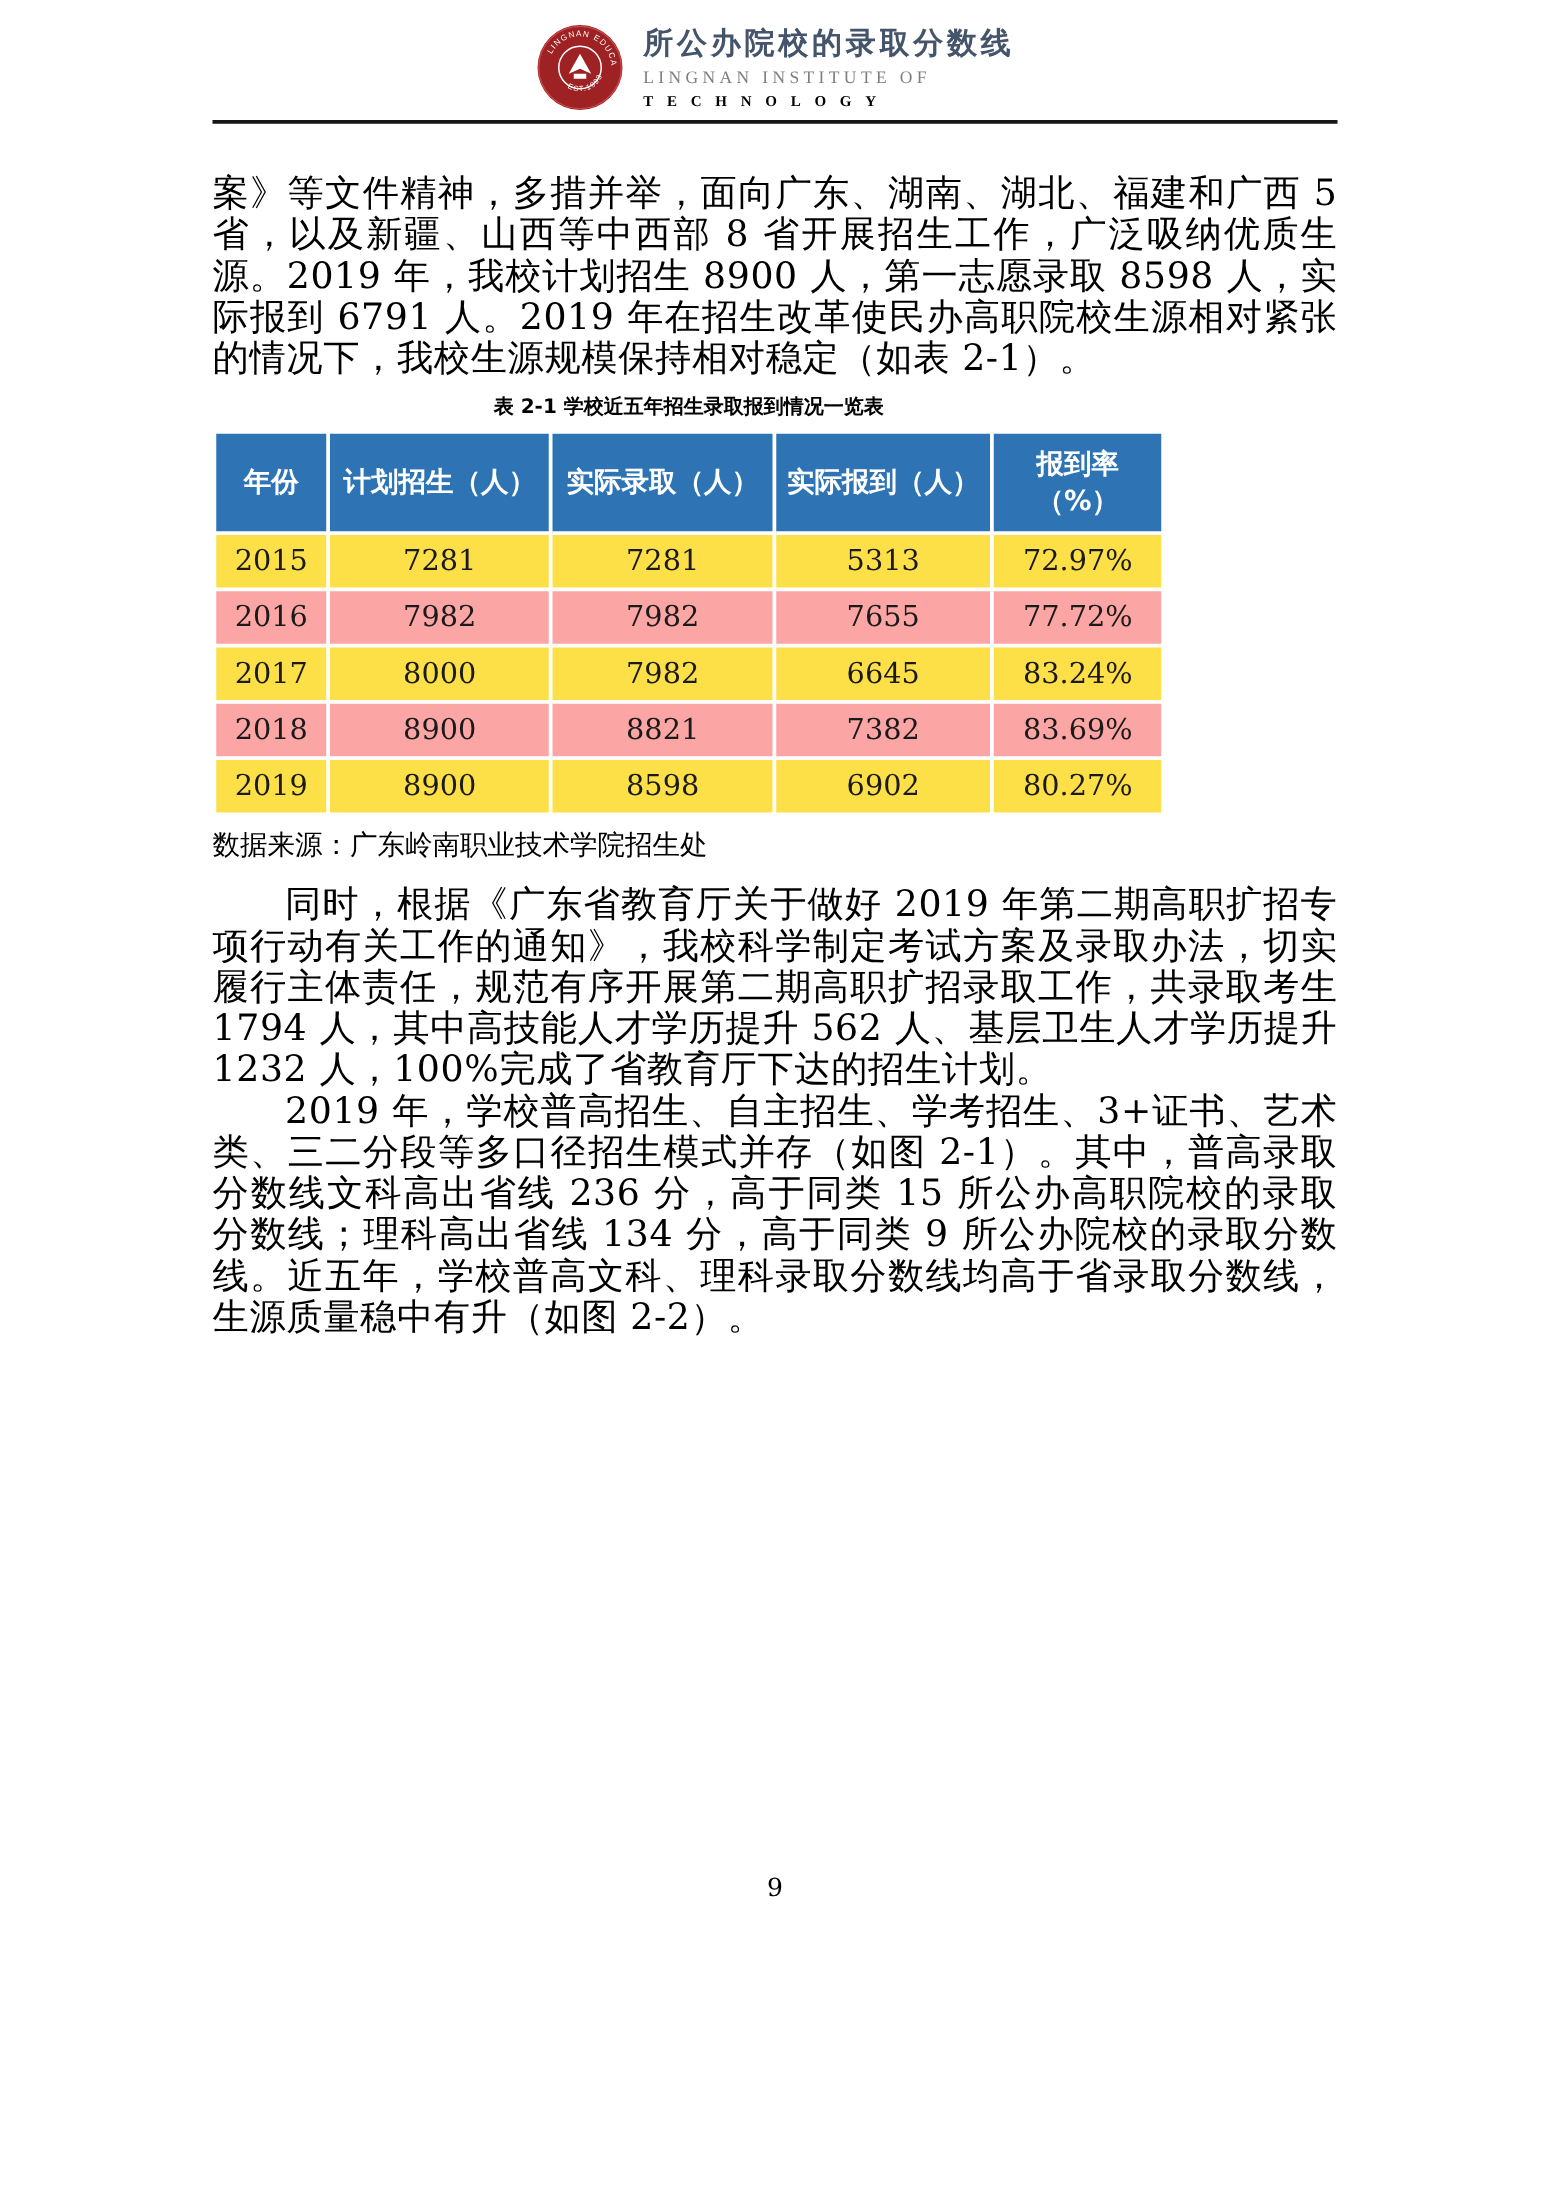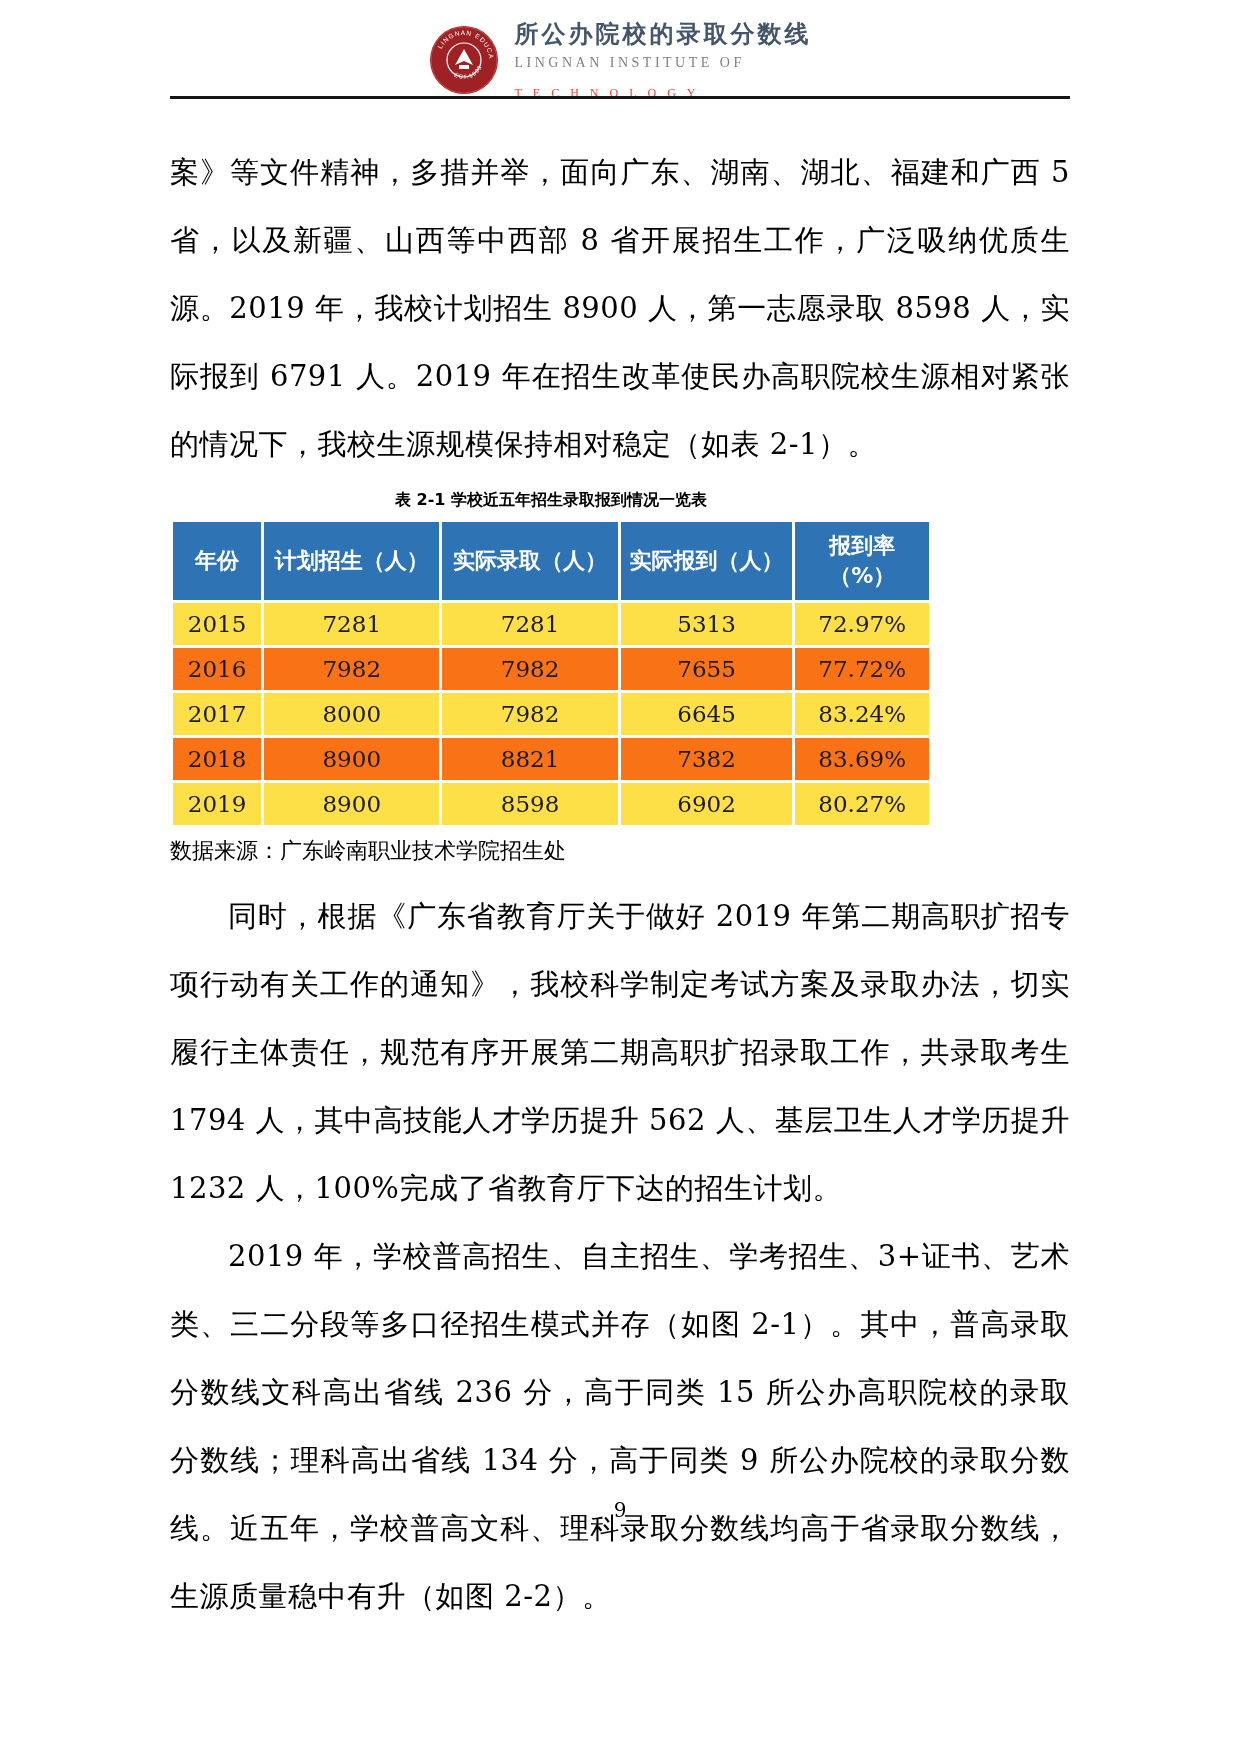--- a/index.html
+++ b/index.html
@@ -24,31 +24,31 @@
   .school-zh {
     font-family:"DejaVu Sans","Liberation Sans",sans-serif;
     font-size:24px; font-weight:bold; color:#44546a; letter-spacing:3px;
   }
   .school-en1 {
     font-family:"Liberation Serif","DejaVu Serif",serif;
     font-size:14px; color:#7f7f7f; letter-spacing:3.5px; margin-top:5px;
   }
   .school-en2 {
     font-family:"Liberation Serif","DejaVu Serif",serif;
-    font-size:12px; color:#ef4444; letter-spacing:11px; margin-top:15px;
+    font-size:12px; color:#000000; letter-spacing:11px; margin-top:3px;font-weight:bold;
   }
   .header-rule {
     position:absolute; top:96px; left:170px; width:900px;
     border-top:3px solid #161616;
   }
 
   
   .content { position:absolute; top:138px; left:170px; width:900px; }
   p.body {
-    font-size:29px; line-height:68px; text-align:justify;
+    font-size:29px; line-height:33px; text-align:justify;
     text-justify:inter-ideograph;
     letter-spacing:0.5px;
   }
   p.indent { text-indent:2em; }
 
   
   .caption {
     width:762px; margin-top:12px;
     font-family:"DejaVu Sans","Liberation Sans",sans-serif;
     font-size:16px; font-weight:bold; text-align:center; color:#000;
@@ -66,21 +66,21 @@
   table.admission th {
     background:#2e74b5; color:#ffffff; font-weight:bold;
     padding:9px 2px; border:3px solid #ffffff; text-align:center;
     font-family:"DejaVu Sans","Liberation Sans",sans-serif; font-size:22px;
   }
   table.admission td {
     padding:8px 2px; text-align:center; border:3px solid #ffffff;
     color:#1a1a1a;
   }
   table.admission tr.row-odd  td { background:#fde047; }
-  table.admission tr.row-even td { background:#f97316; }
+  table.admission tr.row-even td { background:#fca5a5; }
 
   .source {
     margin-top:8px; font-size:22px; color:#000;
     font-family:Liberation Sans, sans-serif;
   }
   .after-table { margin-top:16px; }
 
   
   .pagenum {
     position:absolute; top:1498px; left:0; width:100%;

